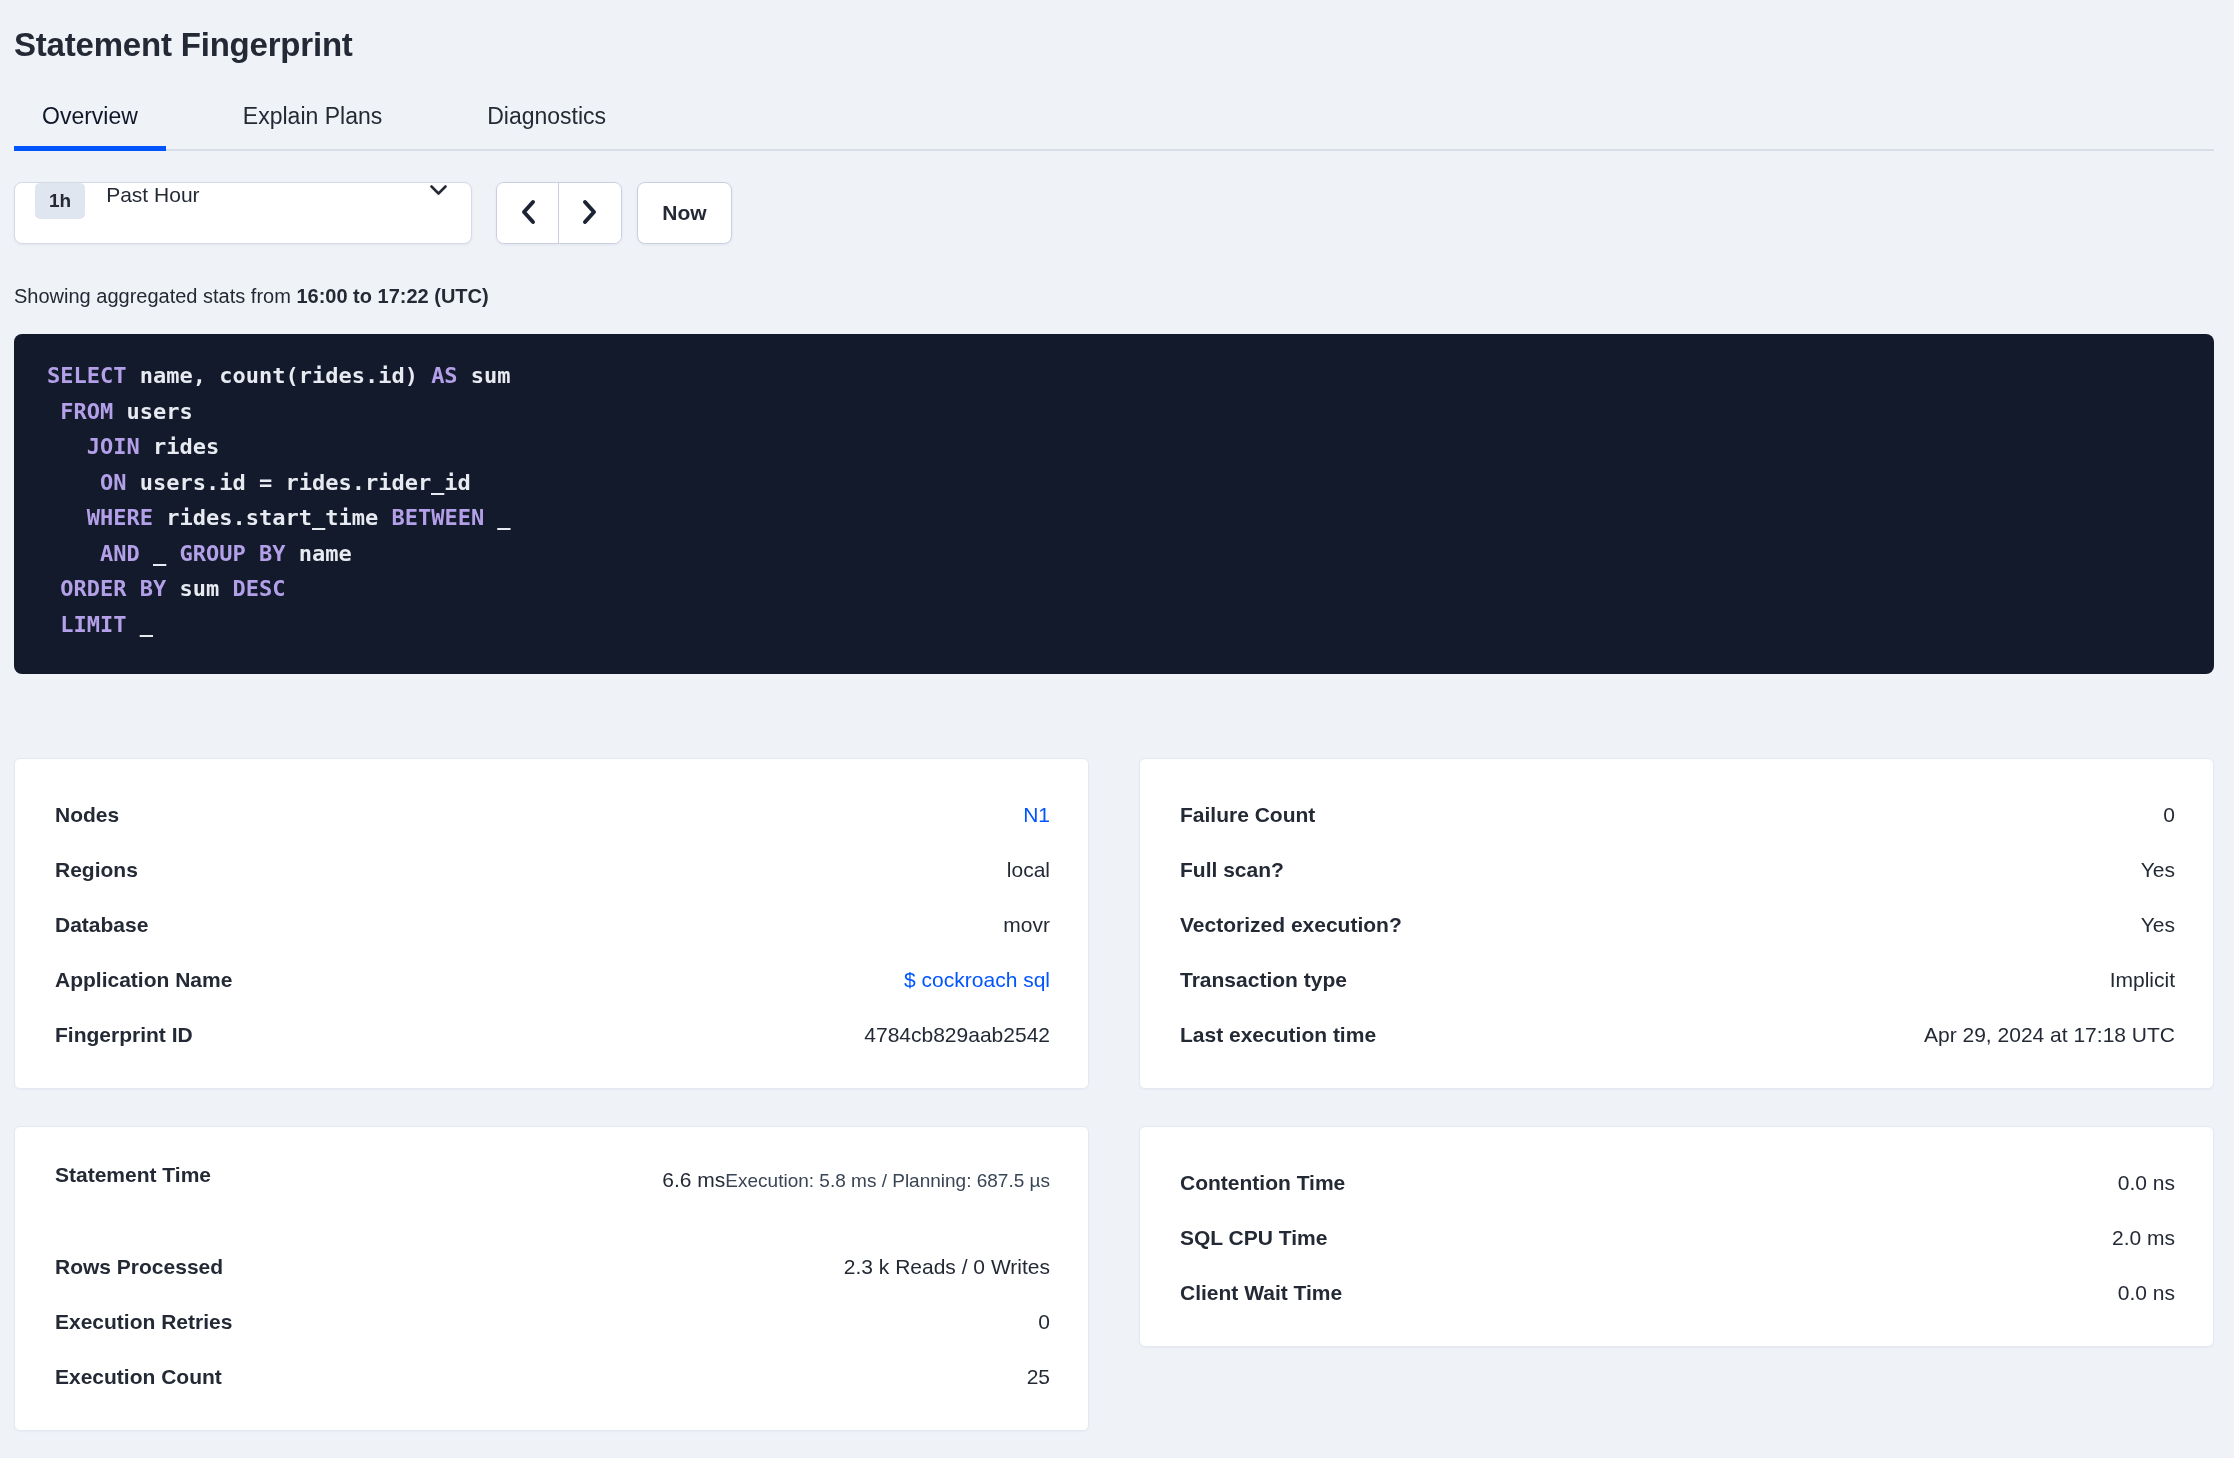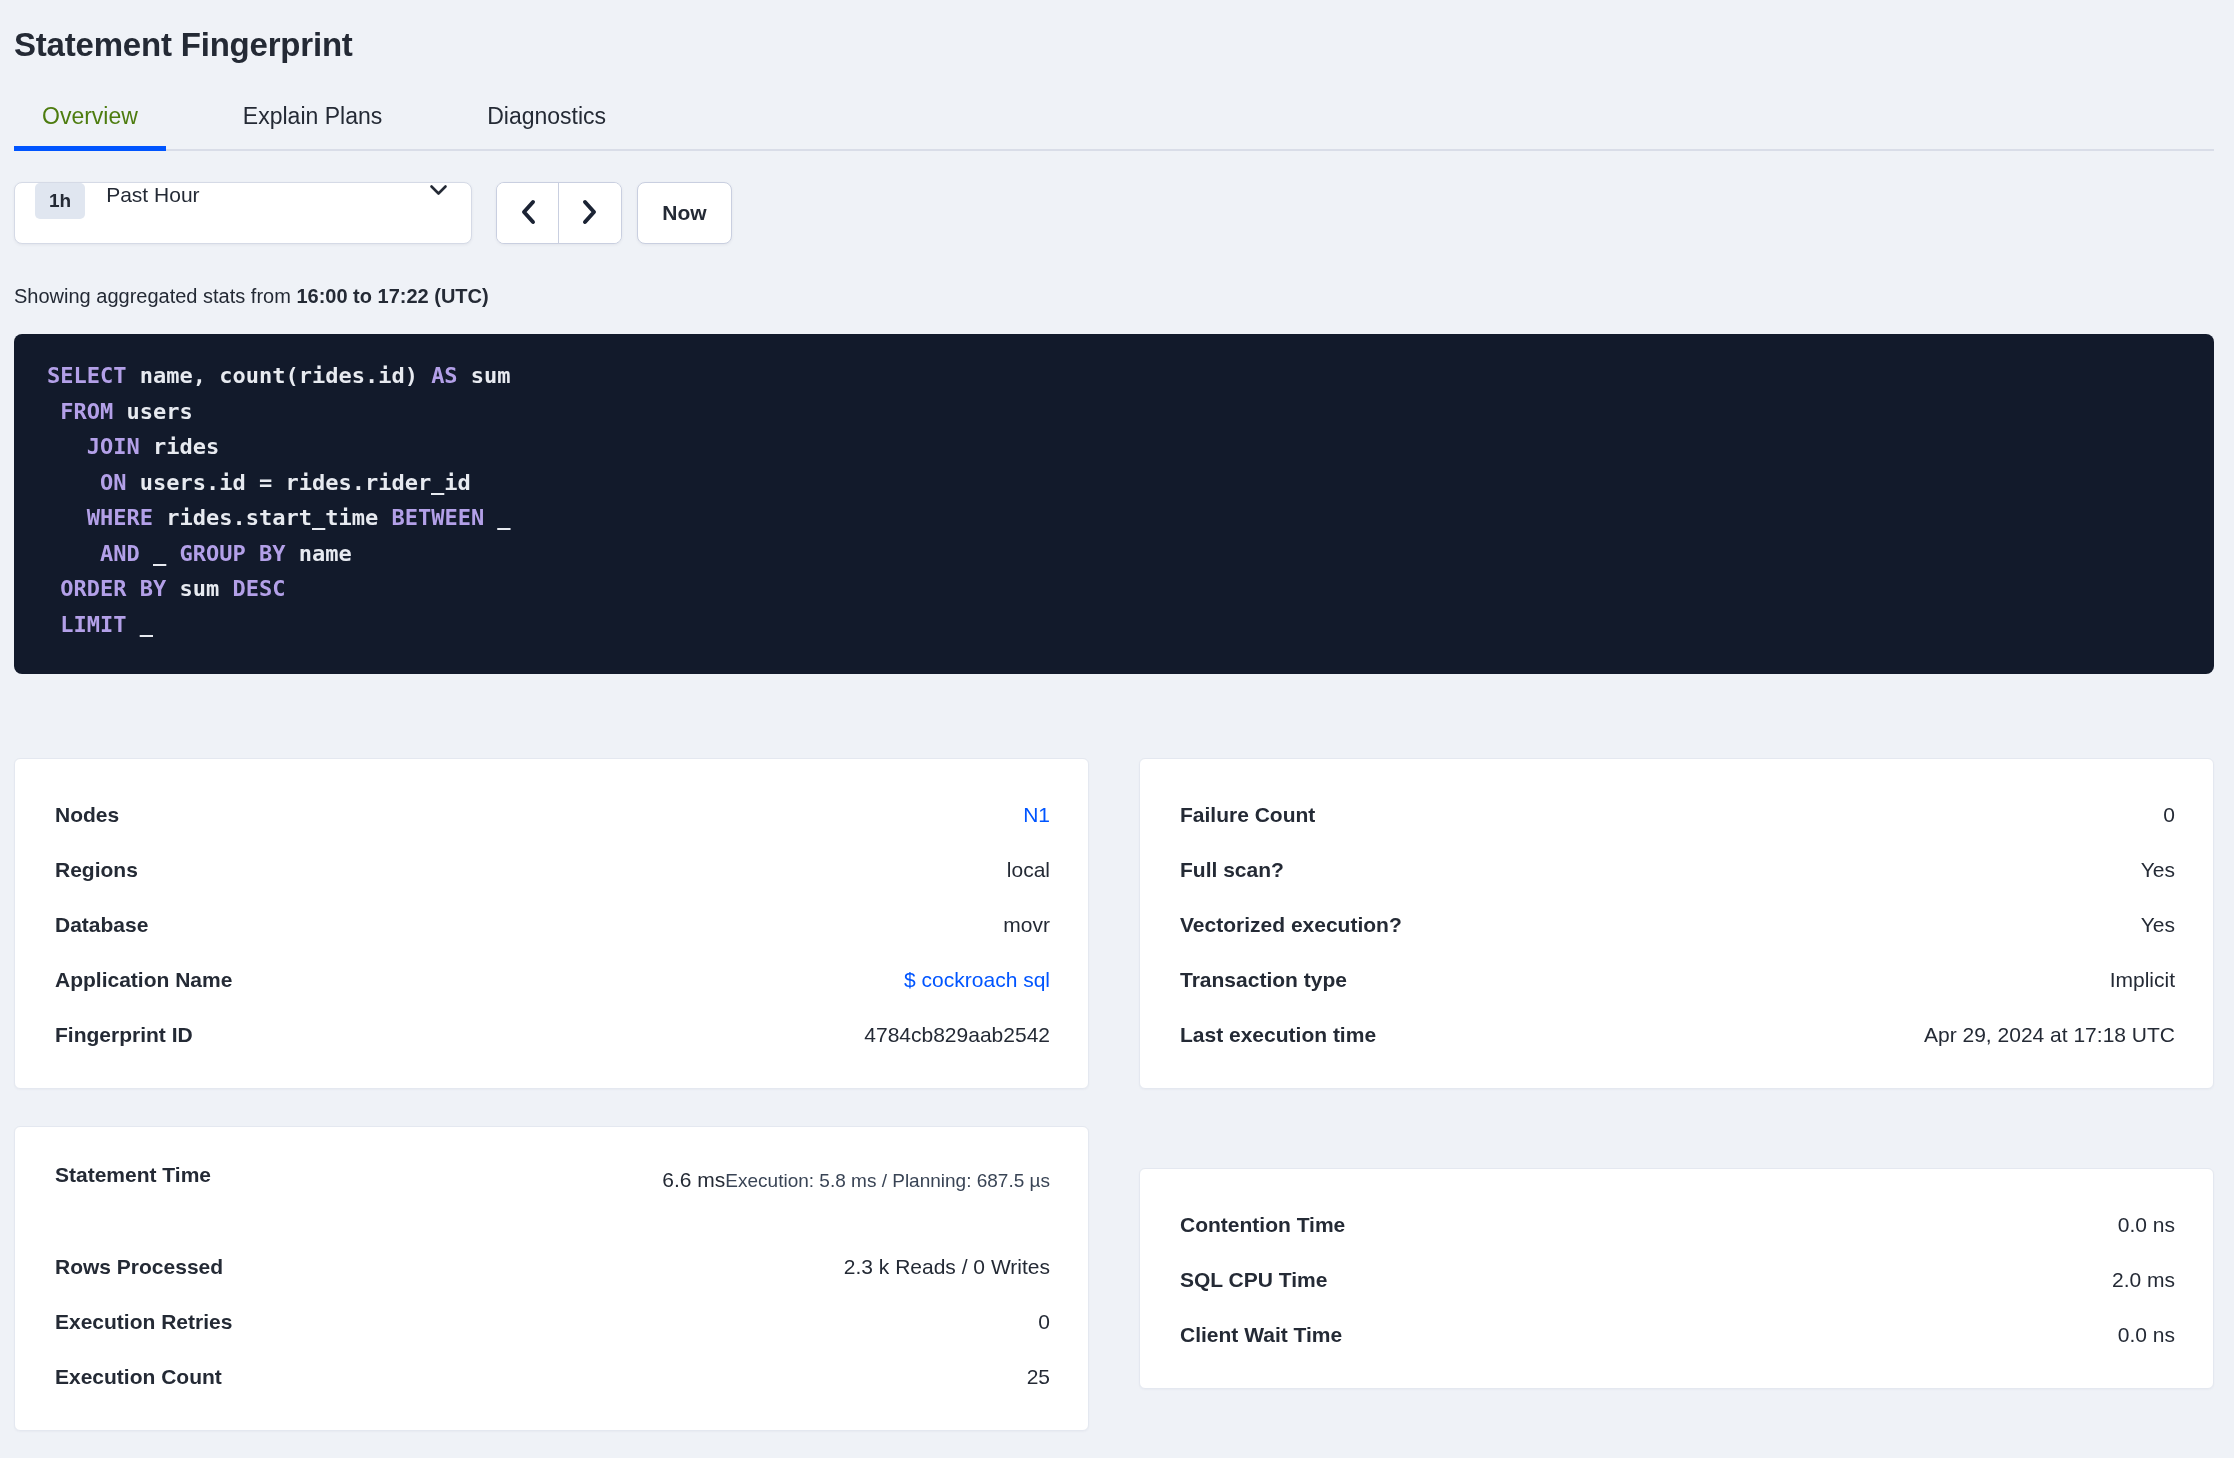--- a/index.html
+++ b/index.html
@@ -28,21 +28,21 @@
   }
   .tab {
     position:relative;
     font-size:23px;
     color:#242a35;
     padding:0 28px 19px 28px;
     margin-right:49px;
     cursor:pointer;
     white-space:nowrap;
   }
-  .tab.active { color:#4d7c0f; }
+  .tab.active { color:#0f172a; }
   .tab.active::after {
     content:""; position:absolute; left:0; right:0; bottom:-2px;
     height:5px; background:#0055ff;
   }
 
   
   .controls { margin-top:31px; display:flex; align-items:center; }
   .range-select {
     width:458px; height:62px;
     background:#fff;
@@ -98,21 +98,21 @@
   .sql-line {
     font-family:"DejaVu Sans Mono","Liberation Mono",monospace;
     font-size:22px; line-height:35.5px;
     font-weight:600;
     color:#e7eaf0;
     white-space:pre;
   }
   .sql-line .kw { color:#b3a0e8; }
 
   
-  .cards-row { display:flex; gap:50px; align-items:center; }
+  .cards-row { display:flex; gap:50px; align-items:flex-start; }
   .cards-row.first { margin-top:84px; }
   .cards-row.second { margin-top:37px; }
   .card {
     width:1081px;
     background:#fff;
     border:1px solid #e4e8f0; border-radius:6px;
     padding:28px 38px 26px 40px;
     box-shadow:0 1px 2px rgba(50,60,90,0.04);
   }
   .kv-row {

